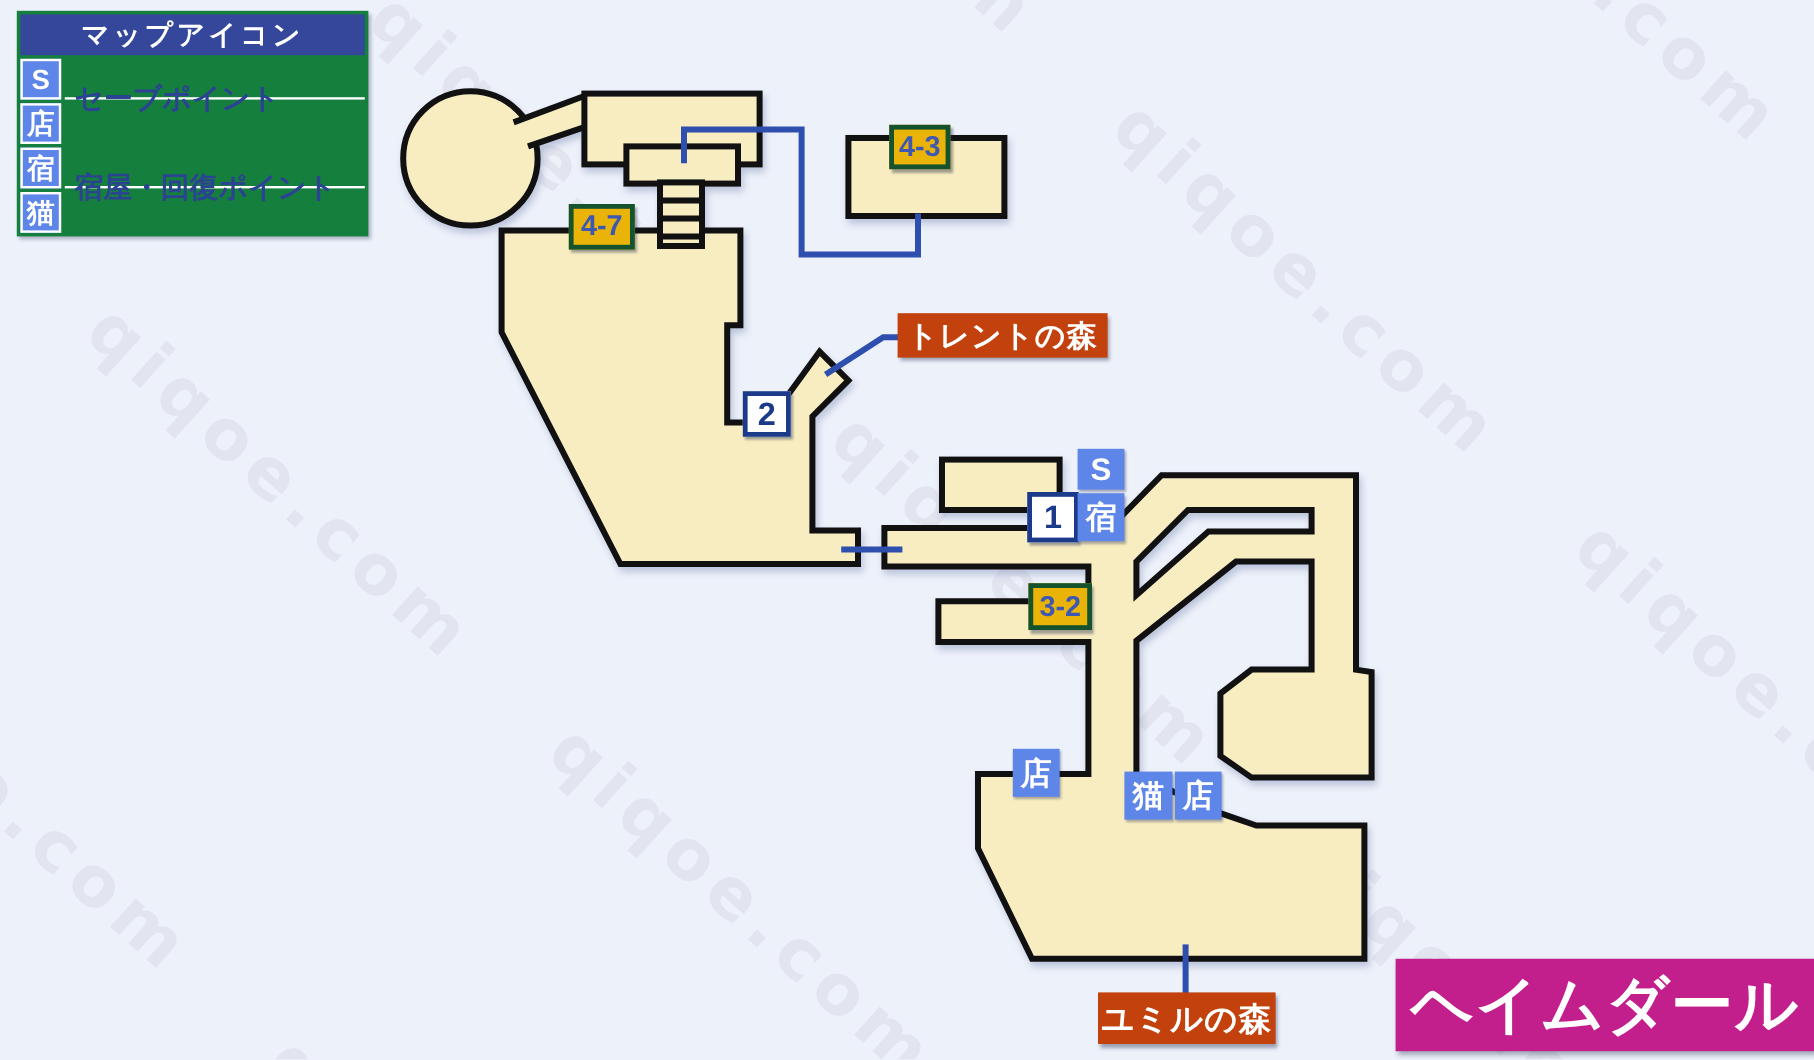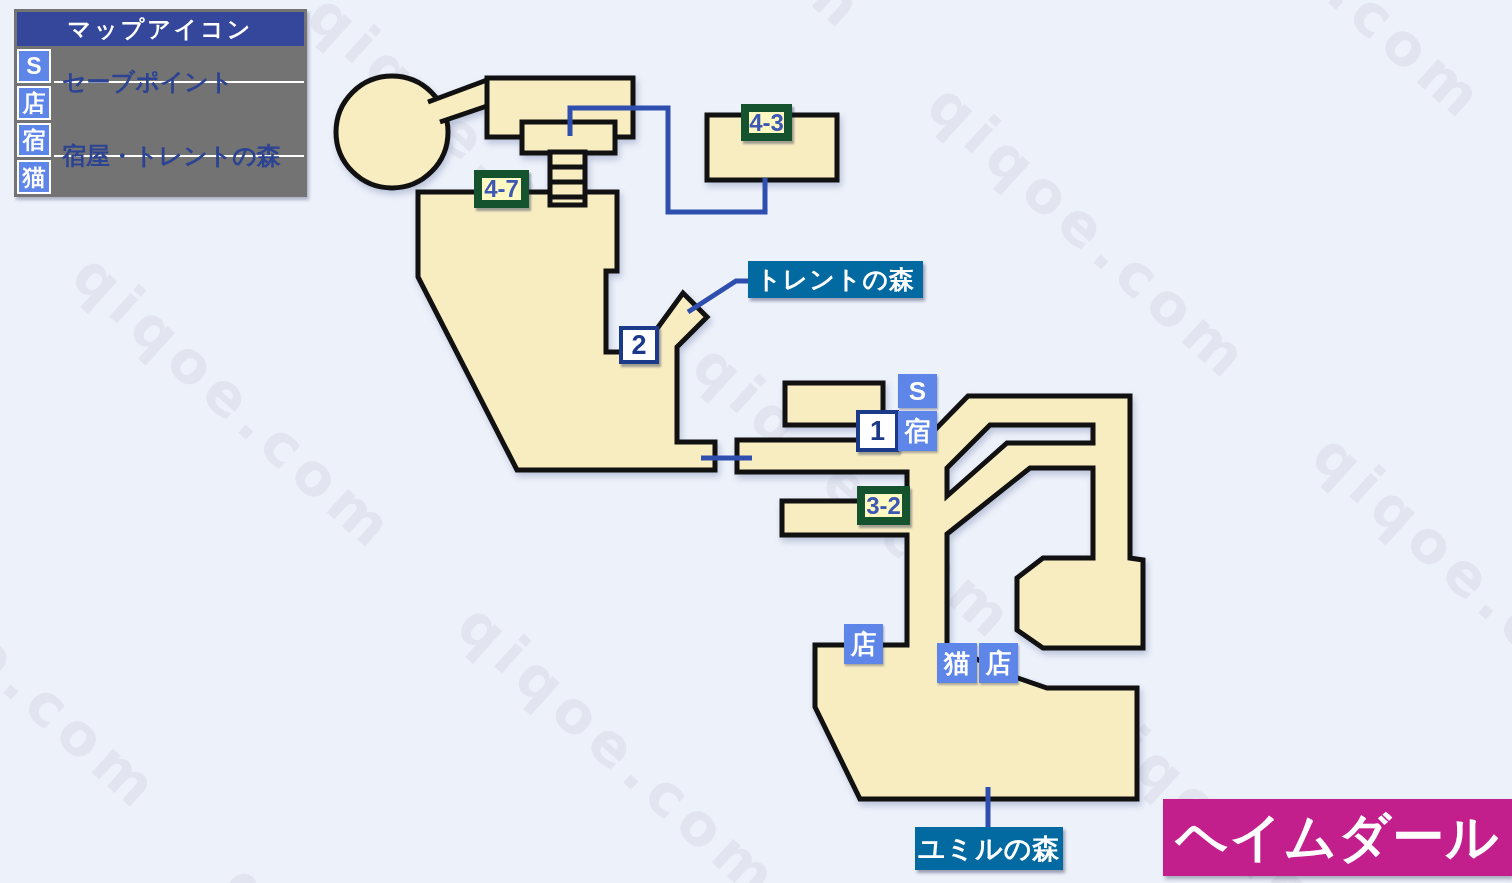--- a/index.html
+++ b/index.html
@@ -13,33 +13,33 @@
   
   .mapsvg{position:absolute;left:0;top:0;z-index:1;}
   .shapes path,.shapes rect,.shapes circle{fill:#F8EDC1;stroke:#111111;stroke-width:5px;}
   .shapes{filter:drop-shadow(2px 4px 3px rgba(125,140,180,.45));}
   .shapes .fillonly{stroke:none;}
   .shapes .lineonly{fill:none;}
   .routes path{fill:none;stroke:#2F4FAF;stroke-width:5px;}
   
   .ov{position:absolute;z-index:2;box-sizing:border-box;display:flex;
       align-items:center;justify-content:center;font-weight:bold;}
-  .marker-a{background:#fef9c3;border:8px solid #14532d;color:#3D58B2;
+  .marker-a{background:#eab308;border:4px solid #14532d;color:#3D58B2;
       font-size:24px;box-shadow:2px 3px 2px rgba(25,35,70,.4);}
   .marker-b{background:#FFFFFF;border:4px solid #1B3A8A;color:#1B3A8A;
       font-size:27px;box-shadow:2px 3px 2px rgba(25,35,70,.4);}
   .badge{background:#5E86E8;color:#FFFFFF;font-size:26px;
       box-shadow:1px 2px 2px rgba(25,35,70,.35);}
-  .arealabel{background:#0369a1;color:#FFFFFF;font-size:25px;letter-spacing:1px;
+  .arealabel{background:#c2410c;color:#FFFFFF;font-size:25px;letter-spacing:1px;
       box-shadow:2px 3px 3px rgba(25,35,70,.4);}
   .banner{background:#C21E8C;color:#FFFFFF;font-size:52px;letter-spacing:1px;
       box-shadow:2px 3px 4px rgba(25,35,70,.35);}
   
   .legend{position:absolute;left:14px;top:9px;width:293px;z-index:2;
-      background:#737373;padding:3px;box-sizing:border-box;
+      background:#15803d;padding:3px;box-sizing:border-box;
       box-shadow:2px 3px 3px rgba(30,40,80,.3);}
   .legend-title{background:#34479B;color:#FFFFFF;text-align:center;
       font-weight:bold;font-size:23px;height:34px;line-height:34px;letter-spacing:3px;}
   .legend-row{display:flex;margin-top:3px;height:34px;}
   .legend-icon{width:34px;background:#5E86E8;color:#FFFFFF;font-weight:bold;
       font-size:23px;display:flex;align-items:center;justify-content:center;
       border:2px solid #FFFFFF;box-sizing:border-box;margin-right:3px;flex:none;}
   .legend-label{flex:1;background:#FFFFFF;color:#2B4392;font-weight:bold;
       font-size:24px;display:flex;align-items:center;padding-left:8px;margin-top:32px;}
 </style>
@@ -102,21 +102,21 @@
     <div class="legend-title">マップアイコン</div>
     <div class="legend-row">
       <span class="legend-icon">S</span>
       <span class="legend-label">セーブポイント</span>
     </div>
     <div class="legend-row">
       <span class="legend-icon">店</span>
     </div>
     <div class="legend-row">
       <span class="legend-icon">宿</span>
-      <span class="legend-label">宿屋・トレントの森</span>
+      <span class="legend-label">宿屋・回復ポイント</span>
     </div>
     <div class="legend-row">
       <span class="legend-icon">猫</span>
     </div>
   </div>
 
   <div class="ov marker-a" style="left:474px;top:170px;width:55px;height:38px">4-7</div>
   <div class="ov marker-a" style="left:741px;top:104px;width:51px;height:37px">4-3</div>
   <div class="ov marker-b" style="left:619px;top:326px;width:40px;height:38px">2</div>
   <div class="ov marker-b" style="left:856px;top:410px;width:43px;height:42px">1</div>

